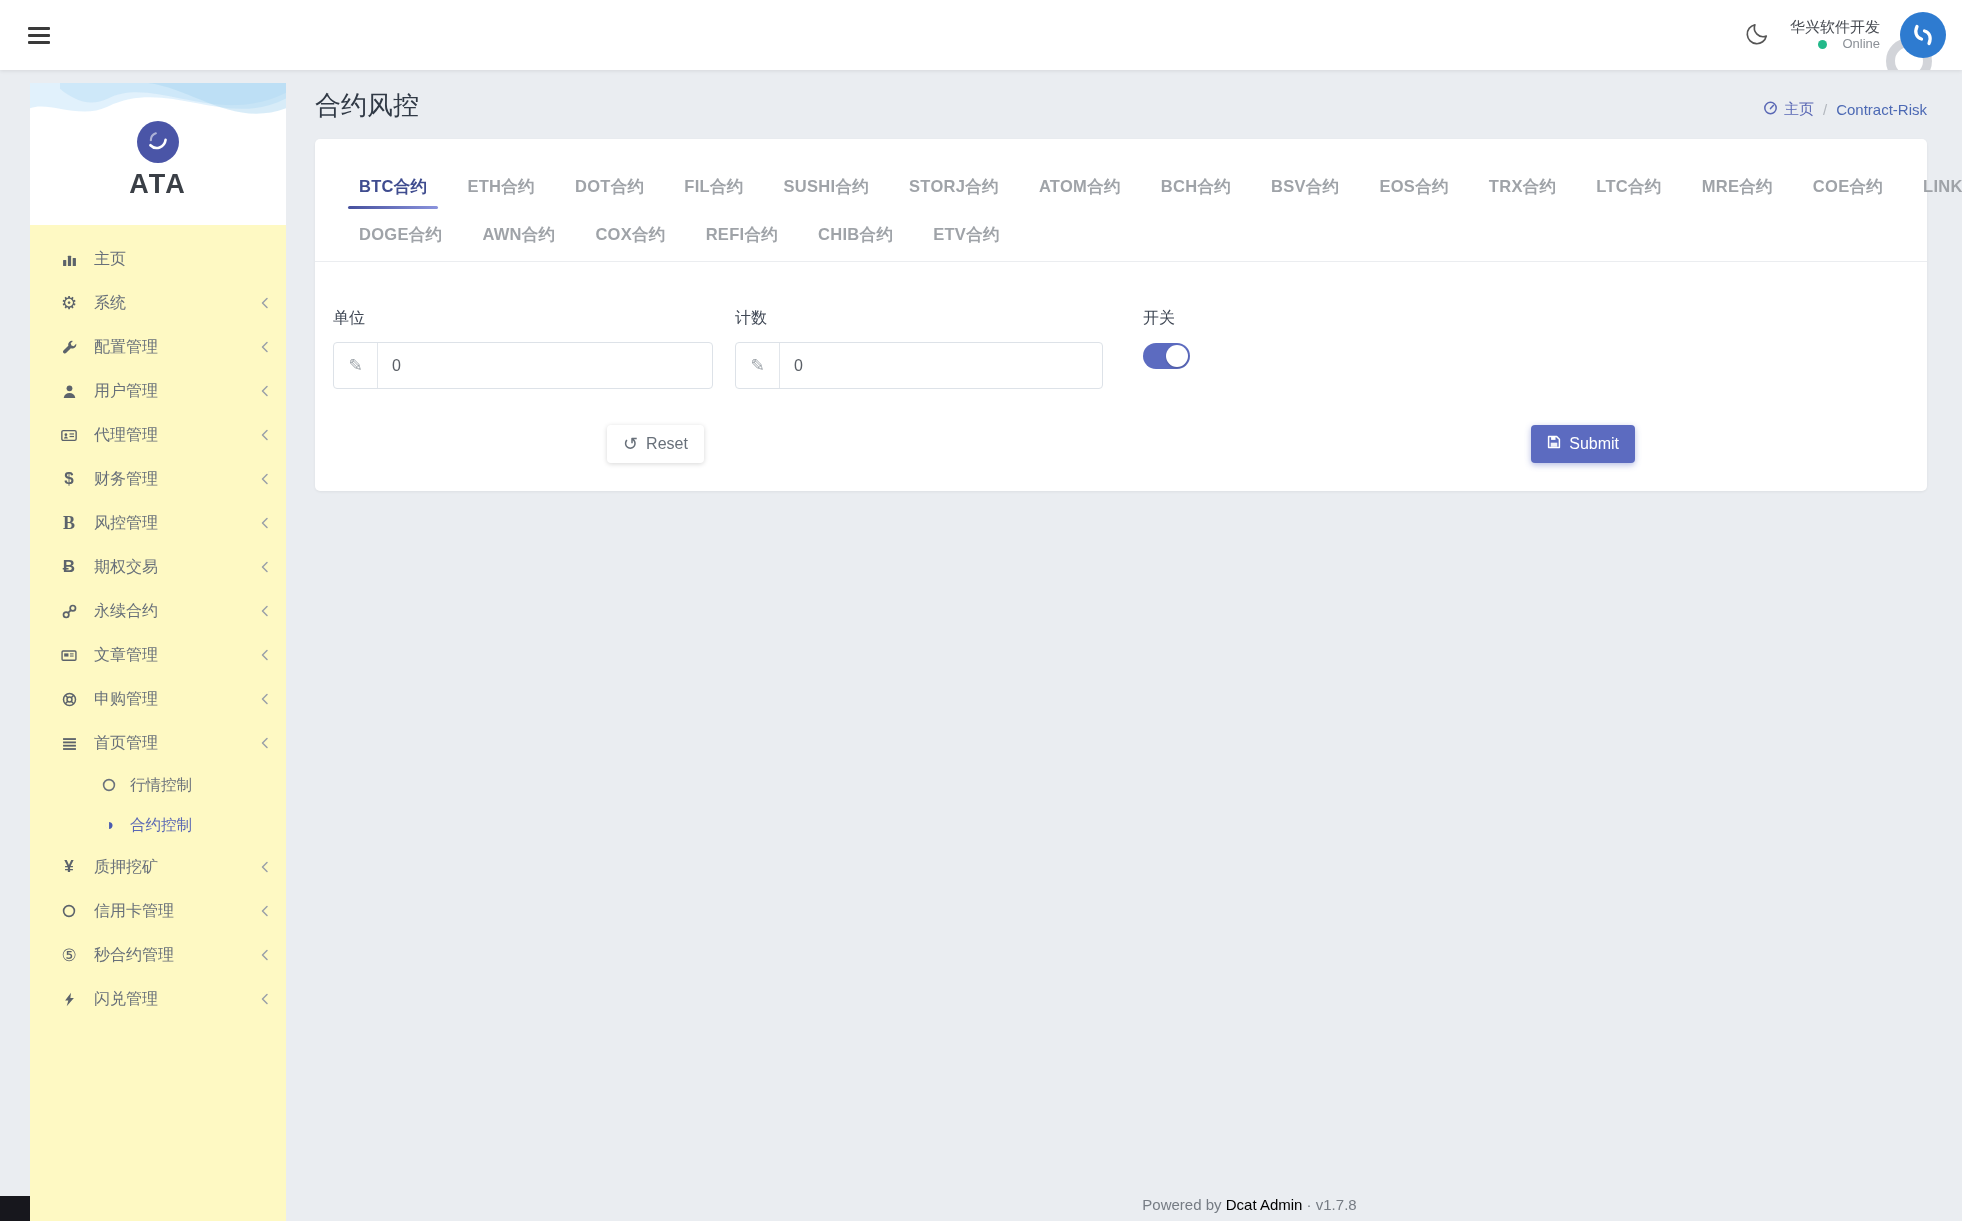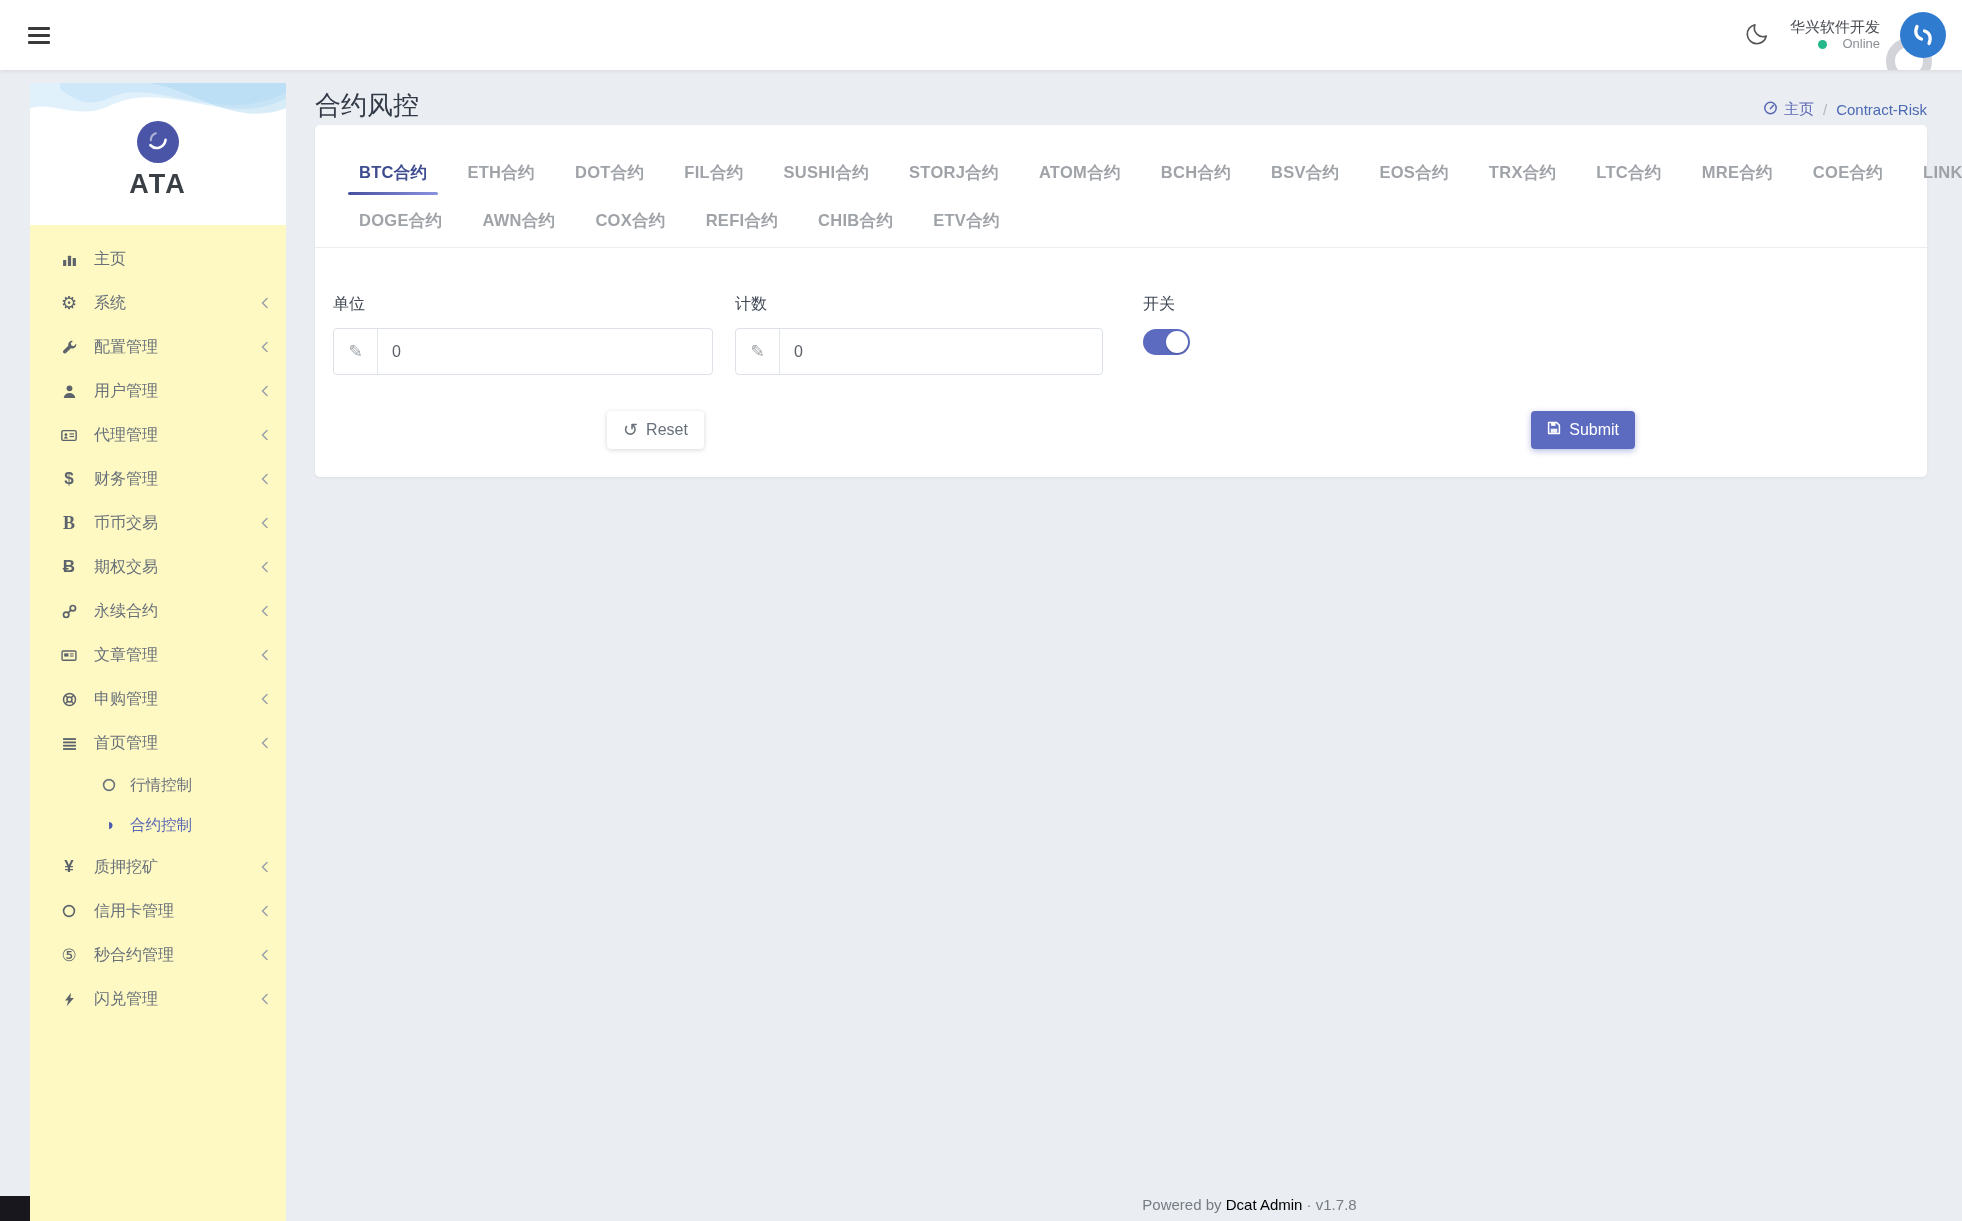--- a/index.html
+++ b/index.html
@@ -48,21 +48,21 @@
 
   
   .main { position:absolute; left:286px; top:57px; right:0; bottom:0; padding:0 35px 0 29px; }
   .page-head { display:flex; align-items:flex-end; justify-content:space-between; margin-top:26px; height:40px; }
   .page-title { font-size:26px; color:#313a46; font-weight:500; }
   .breadcrumb { font-size:15px; color:#9aa0a8; display:flex; align-items:center; gap:9px; padding-bottom:4px; }
   .crumb-home { color:#5a68b5; display:flex; align-items:center; gap:6px; cursor:pointer; text-decoration:none; }
   .crumb-sep { color:#b2b7bd; }
   .crumb-current { color:#4c69b4; cursor:pointer; }
 
-  .card { background:#fff; border-radius:5px; box-shadow:0 1px 3px rgba(0,0,0,.06); margin-top:2px; }
+  .card { background:#fff; border-radius:5px; box-shadow:0 1px 3px rgba(0,0,0,.06); margin-top:16px; }
   .tabs-block { padding:26px 26px 0 30px; border-bottom:1px solid #ebedf0; }
   .tab-row { display:flex; flex-wrap:nowrap; }
   .tab { padding:11px 14px 15px; margin-right:12px; font-size:16.5px; font-weight:600; color:#9fa3a8; letter-spacing:.3px; cursor:pointer; position:relative; white-space:nowrap; }
   .tab.active { color:#3f4c8f; }
   .tab.active::after { content:""; position:absolute; left:3px; right:3px; bottom:4px; height:3px; border-radius:2px;
     background:linear-gradient(90deg,#47519e,#8a93dd); }
 
   .form-row { display:flex; padding:46px 30px 0 18px; }
   .field { width:380px; margin-right:22px; }
   .field.second { width:368px; margin-right:40px; }
@@ -209,21 +209,21 @@
         <span class="mi-chevron">
           <svg viewBox="0 0 10 12" width="10" height="12" style="transition:transform .2s">
             <path d="M7 1.5 2.5 6 7 10.5" fill="none" stroke="currentColor" stroke-width="1.5" stroke-linecap="round" stroke-linejoin="round"></path>
           </svg>
         </span>
       </div>
       <div class="menu-item">
         <span class="mi-icon ">
           <span style="font-weight:700;font-size:18px;font-family:'Liberation Serif',serif">B</span>
         </span>
-        <span class="mi-label">币币交易</span>
+        <span class="mi-label">风控管理</span>
         <span class="mi-chevron">
           <svg viewBox="0 0 10 12" width="10" height="12" style="transition:transform .2s">
             <path d="M7 1.5 2.5 6 7 10.5" fill="none" stroke="currentColor" stroke-width="1.5" stroke-linecap="round" stroke-linejoin="round"></path>
           </svg>
         </span>
       </div>
       <div class="menu-item">
         <span class="mi-icon ">
           <span style="font-weight:700;font-size:17px">Ƀ</span>
         </span>

